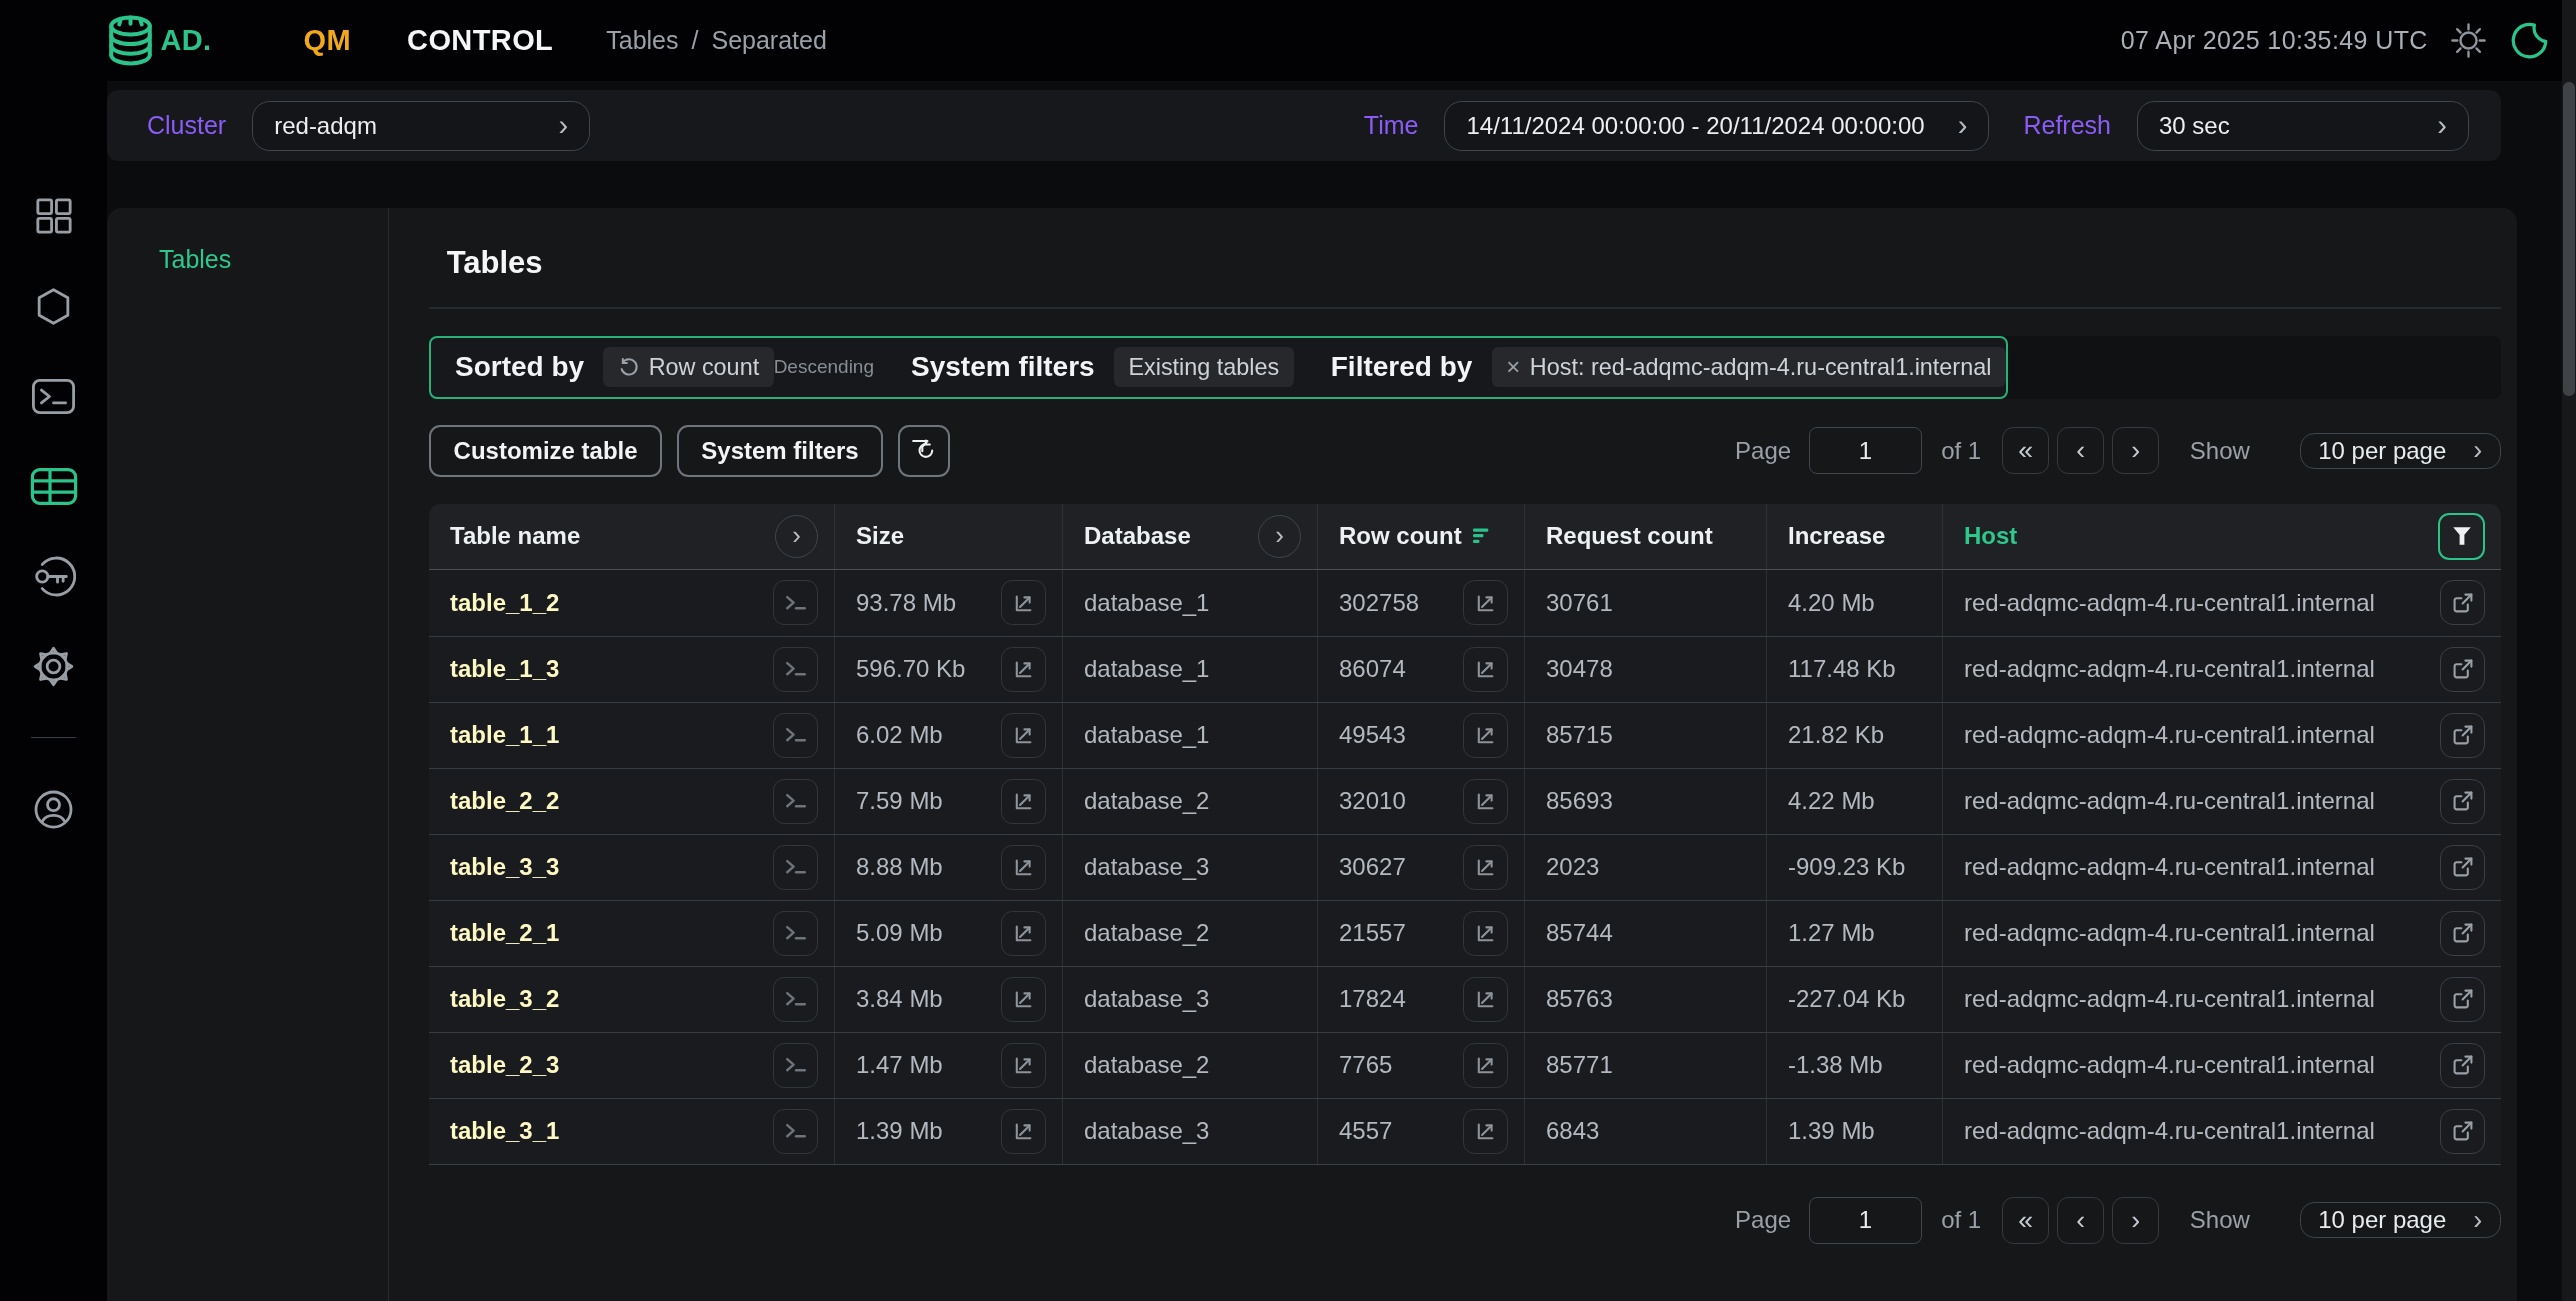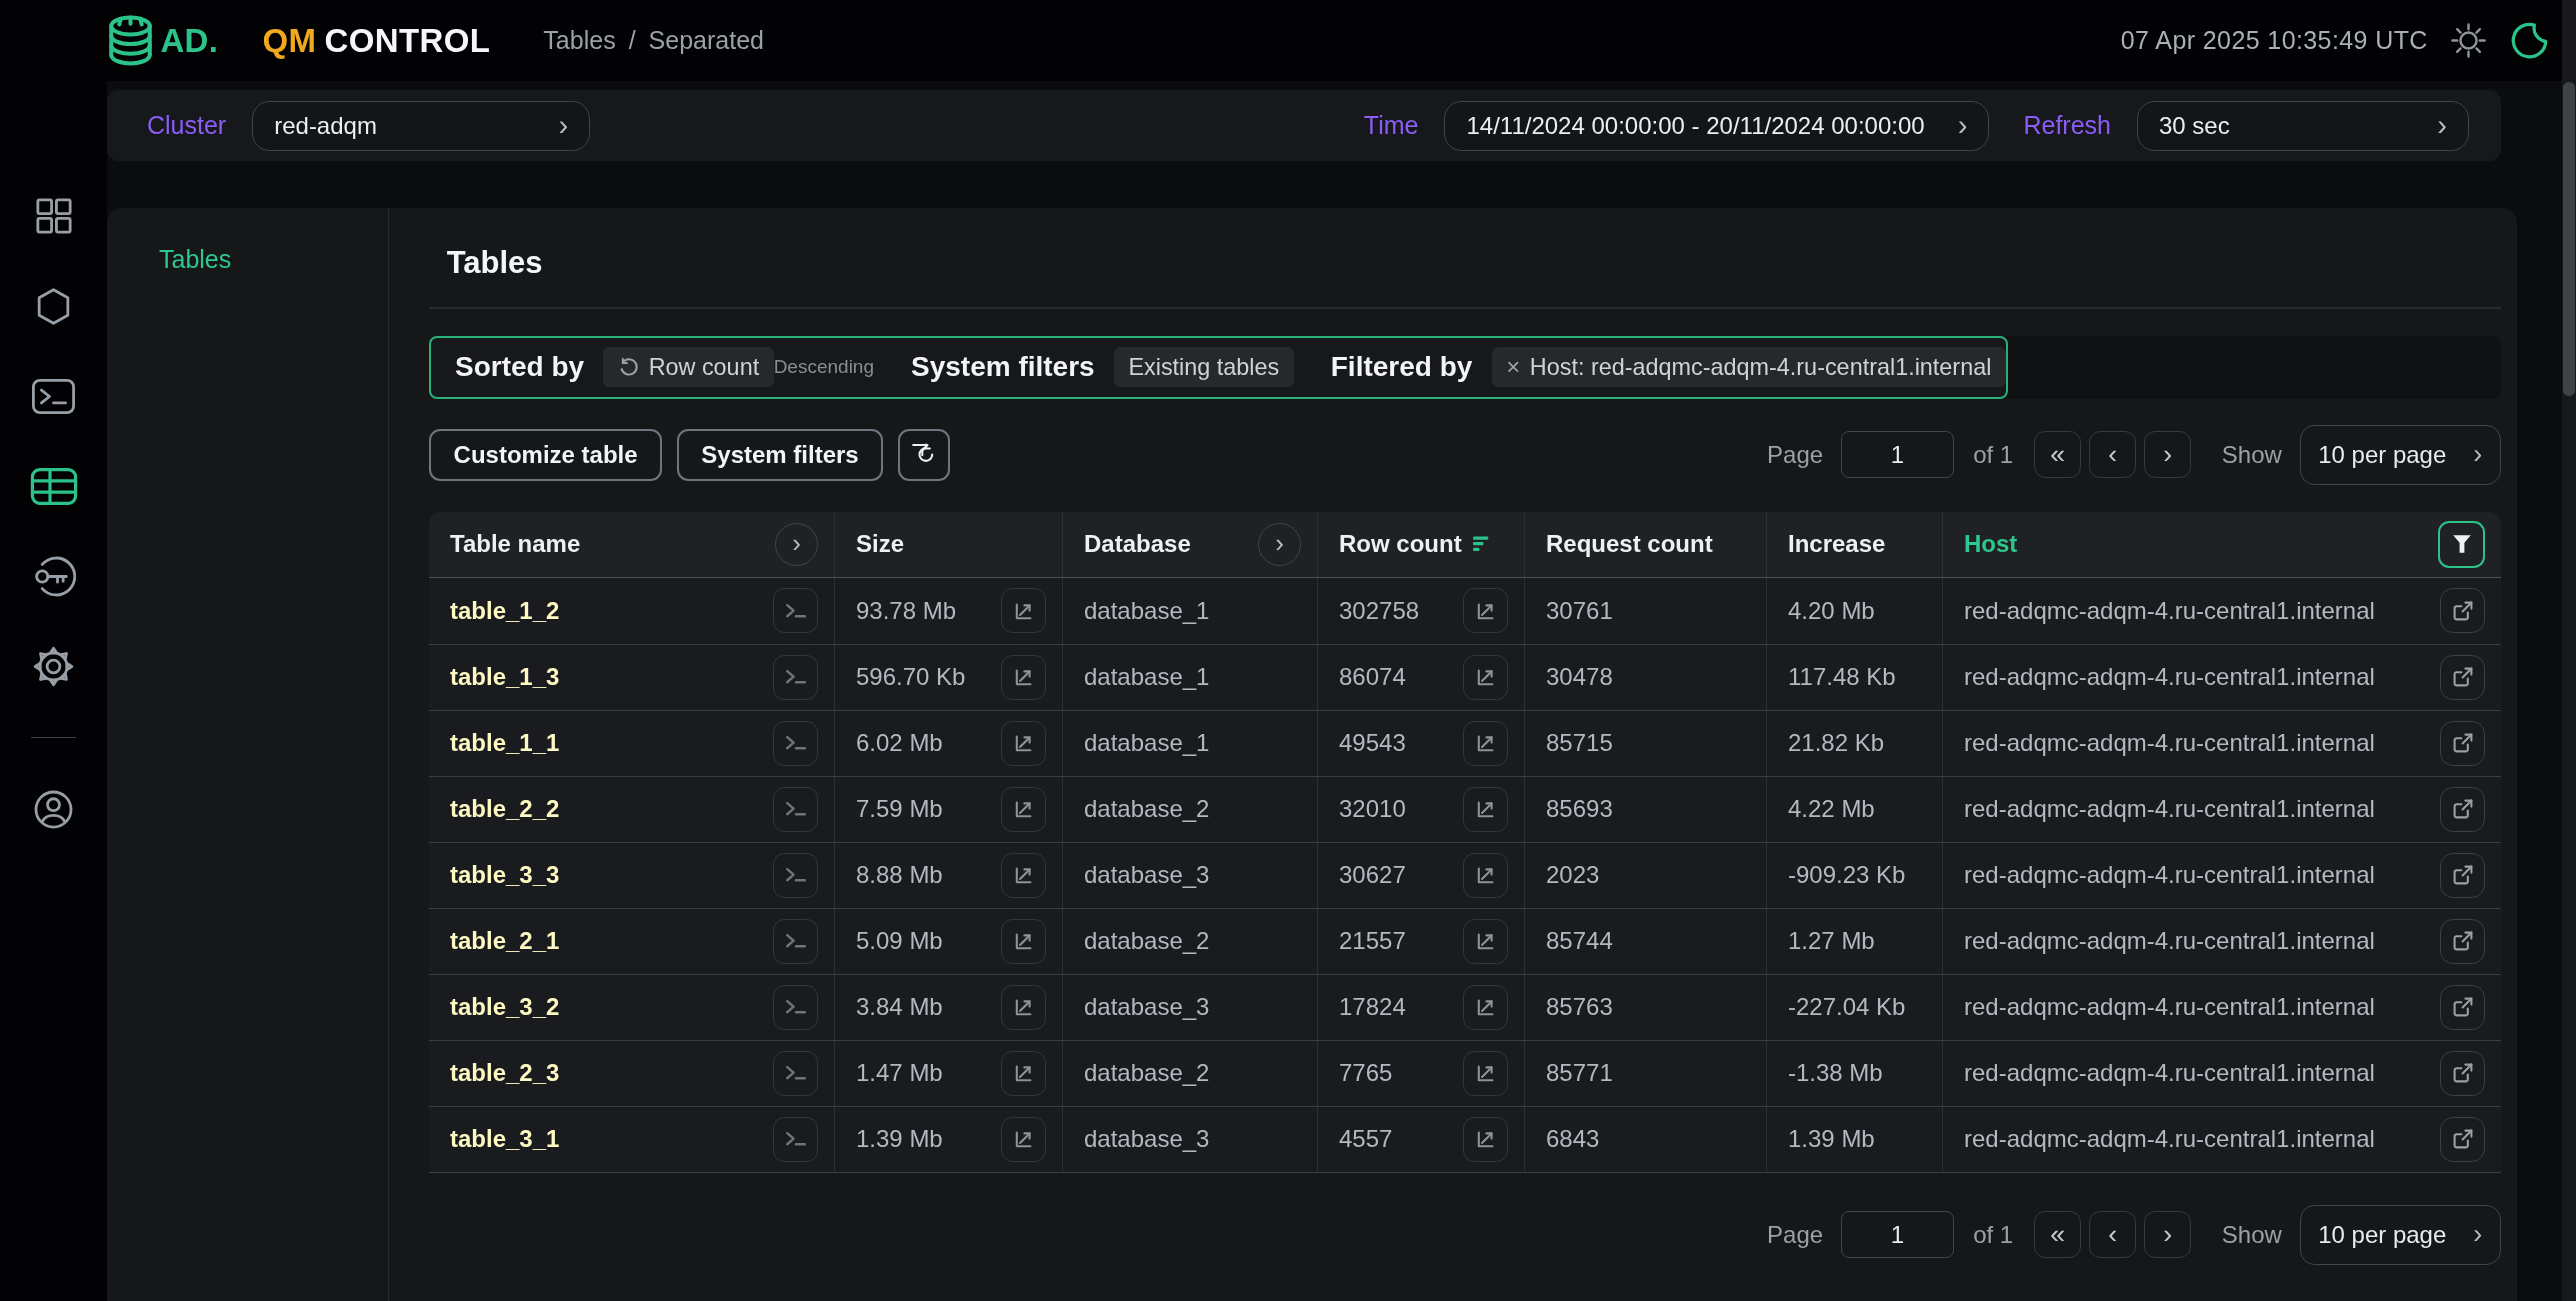--- a/index.html
+++ b/index.html
@@ -6,21 +6,21 @@
   html,body { margin:0; padding:0; }
   body {
     width:2576px; height:1302px; position:relative; overflow:hidden;
     background:#0b0c0e; color:#e8eaee;
     font-family:"Liberation Sans","DejaVu Sans",sans-serif;
   }
   
   .topbar { position:absolute; top:0; left:0; width:2576px; height:81px;
     background:#020204; display:flex; align-items:center; z-index:5; }
   .logo { display:flex; align-items:center; gap:6.4px; margin-left:107px; cursor:pointer; }
-  .logo-text { font-size:33px; font-weight:800; letter-spacing:0.4px; display:flex; }
+  .logo-text { font-size:29px; font-weight:800; letter-spacing:0.4px; display:flex;gap:48px; }
   .lg-green { color:#2bc389; } .lg-yellow { color:#f0a81c;margin-left:44px; } .lg-white { color:#f4f6f8; margin-left:8px; }
   .breadcrumb { margin-left:53px; display:flex; gap:13px; font-size:25px; color:#9aa1a9; }
   .top-right { margin-left:auto; margin-right:27px; display:flex; align-items:center; gap:22.6px; }
   .datetime { font-size:25px; color:#a9b0b8; letter-spacing:0.4px; }
   .icon-plain { background:none; border:none; padding:0; cursor:pointer; display:flex; align-items:center; }
 
   
   .rail { position:absolute; top:81px; left:0; width:107px; height:1221px; background:#020204;
     display:flex; flex-direction:column; align-items:center; padding-top:111px; z-index:4; }
   .ricon { width:48px; height:48px; margin-bottom:42px; display:flex; align-items:center; justify-content:center;
@@ -66,22 +66,22 @@
 
   .pagination { margin-left:auto; display:flex; align-items:center; font-size:24px; color:#9aa1a9; }
   .pg-label { margin-right:17.7px; }
   .pg-input { width:113px; height:47px; border:1.6px solid #3e464e; border-radius:8px; background:transparent;
     color:#e9ecef; text-align:center; font-size:24px; font-family:inherit; }
   .pg-of { margin:0 21px 0 19.3px; white-space:nowrap; }
   .pg-btn { width:47px; height:47px; border:1.6px solid #363b41; border-radius:11.3px; background:none;
     color:#c6cbd1; font-size:26.6px; display:flex; align-items:center; justify-content:center;
     cursor:pointer; margin-right:8px; font-family:inherit; }
   .pg-show { margin:0 17.7px 0 22.6px; }
-  .pg-select { height:60px; min-width:192px; border:1.6px solid #3e464e; border-radius:14.5px; display:flex;
-    align-items:center; padding:0 17.7px; color:#e9ecef; cursor:pointer; }
+  .pg-select { height:36px; min-width:192px; border:1.6px solid #3e464e; border-radius:14.5px; display:flex;
+    align-items:center; padding:0 17.7px; color:#e9ecef; cursor:pointer;margin-left:32px; }
   .pg-select .chev { margin-left:auto; color:#b7bdc4; font-size:27px; padding-left:27px; line-height:1; }
 
   
   .data-table { margin-top:27px; border-radius:11.3px 11.3px 0 0; overflow:hidden; border-bottom:1.6px solid #3a4046; }
   .t-head, .t-row { display:grid; grid-template-columns:406px 228px 255px 207px 242px 176px 1fr; }
   .t-head { background:#1f2124; height:66px; border-bottom:1.6px solid #474e55; }
   .t-row { background:#191b1e; height:66px; border-top:1.6px solid #373d44; }
   .t-row:first-child { border-top:none; }
   .cell { display:flex; align-items:center; padding:0 16px 0 21px; border-right:1.6px solid #2c3034;
     color:#b3b9c1; font-size:24px; overflow:hidden; white-space:nowrap; }

